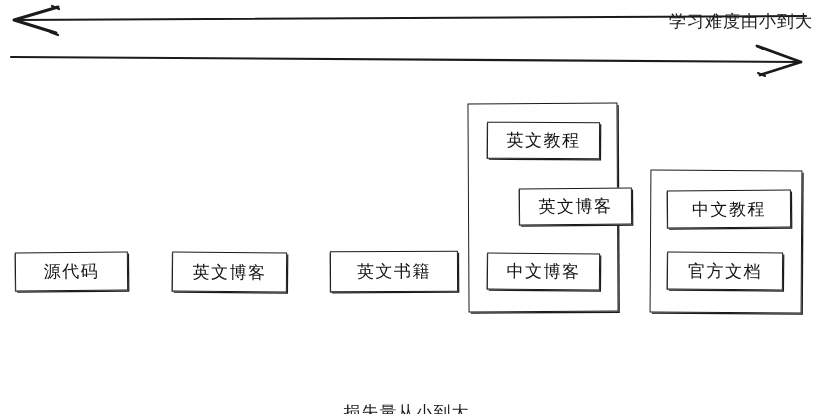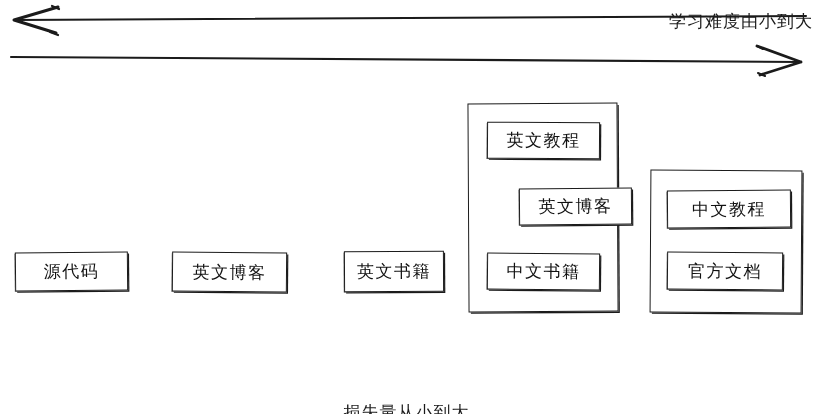--- a/index.html
+++ b/index.html
@@ -87,34 +87,34 @@
   </div>
 
   <div class="node sketch tilt-a" style="left:15px; top:252px; width:113px; height:39px;">
     <span>源代码</span>
   </div>
 
   <div class="node sketch tilt-b" style="left:172px; top:252px; width:115px; height:40px;">
     <span>英文博客</span>
   </div>
 
-  <div class="node sketch tilt-c" style="left:344px; top:251px; width:100px; height:41px;">
+  <div class="node sketch tilt-c" style="left:330px; top:251px; width:128px; height:41px;">
     <span>英文书籍</span>
   </div>
 
   <div class="group-box tilt-c" style="left:468px; top:103px; width:150px; height:209px;">
   </div>
   <div class="node sketch tilt-d" style="left:487px; top:122px; width:113px; height:37px;">
     <span>英文教程</span>
   </div>
   <div class="node sketch tilt-e" style="left:487px; top:188px; width:113px; height:37px;margin-left:32px;">
     <span>英文博客</span>
   </div>
   <div class="node sketch tilt-b" style="left:487px; top:253px; width:113px; height:37px;">
-    <span>中文书籍</span>
+    <span>中文博客</span>
   </div>
 
   <div class="group-box tilt-d" style="left:650px; top:170px; width:152px; height:143px;">
   </div>
   <div class="node sketch tilt-e" style="left:667px; top:190px; width:124px; height:38px;">
     <span>中文教程</span>
   </div>
   <div class="node sketch tilt-b" style="left:667px; top:252px; width:116px; height:38px;">
     <span>官方文档</span>
   </div>

